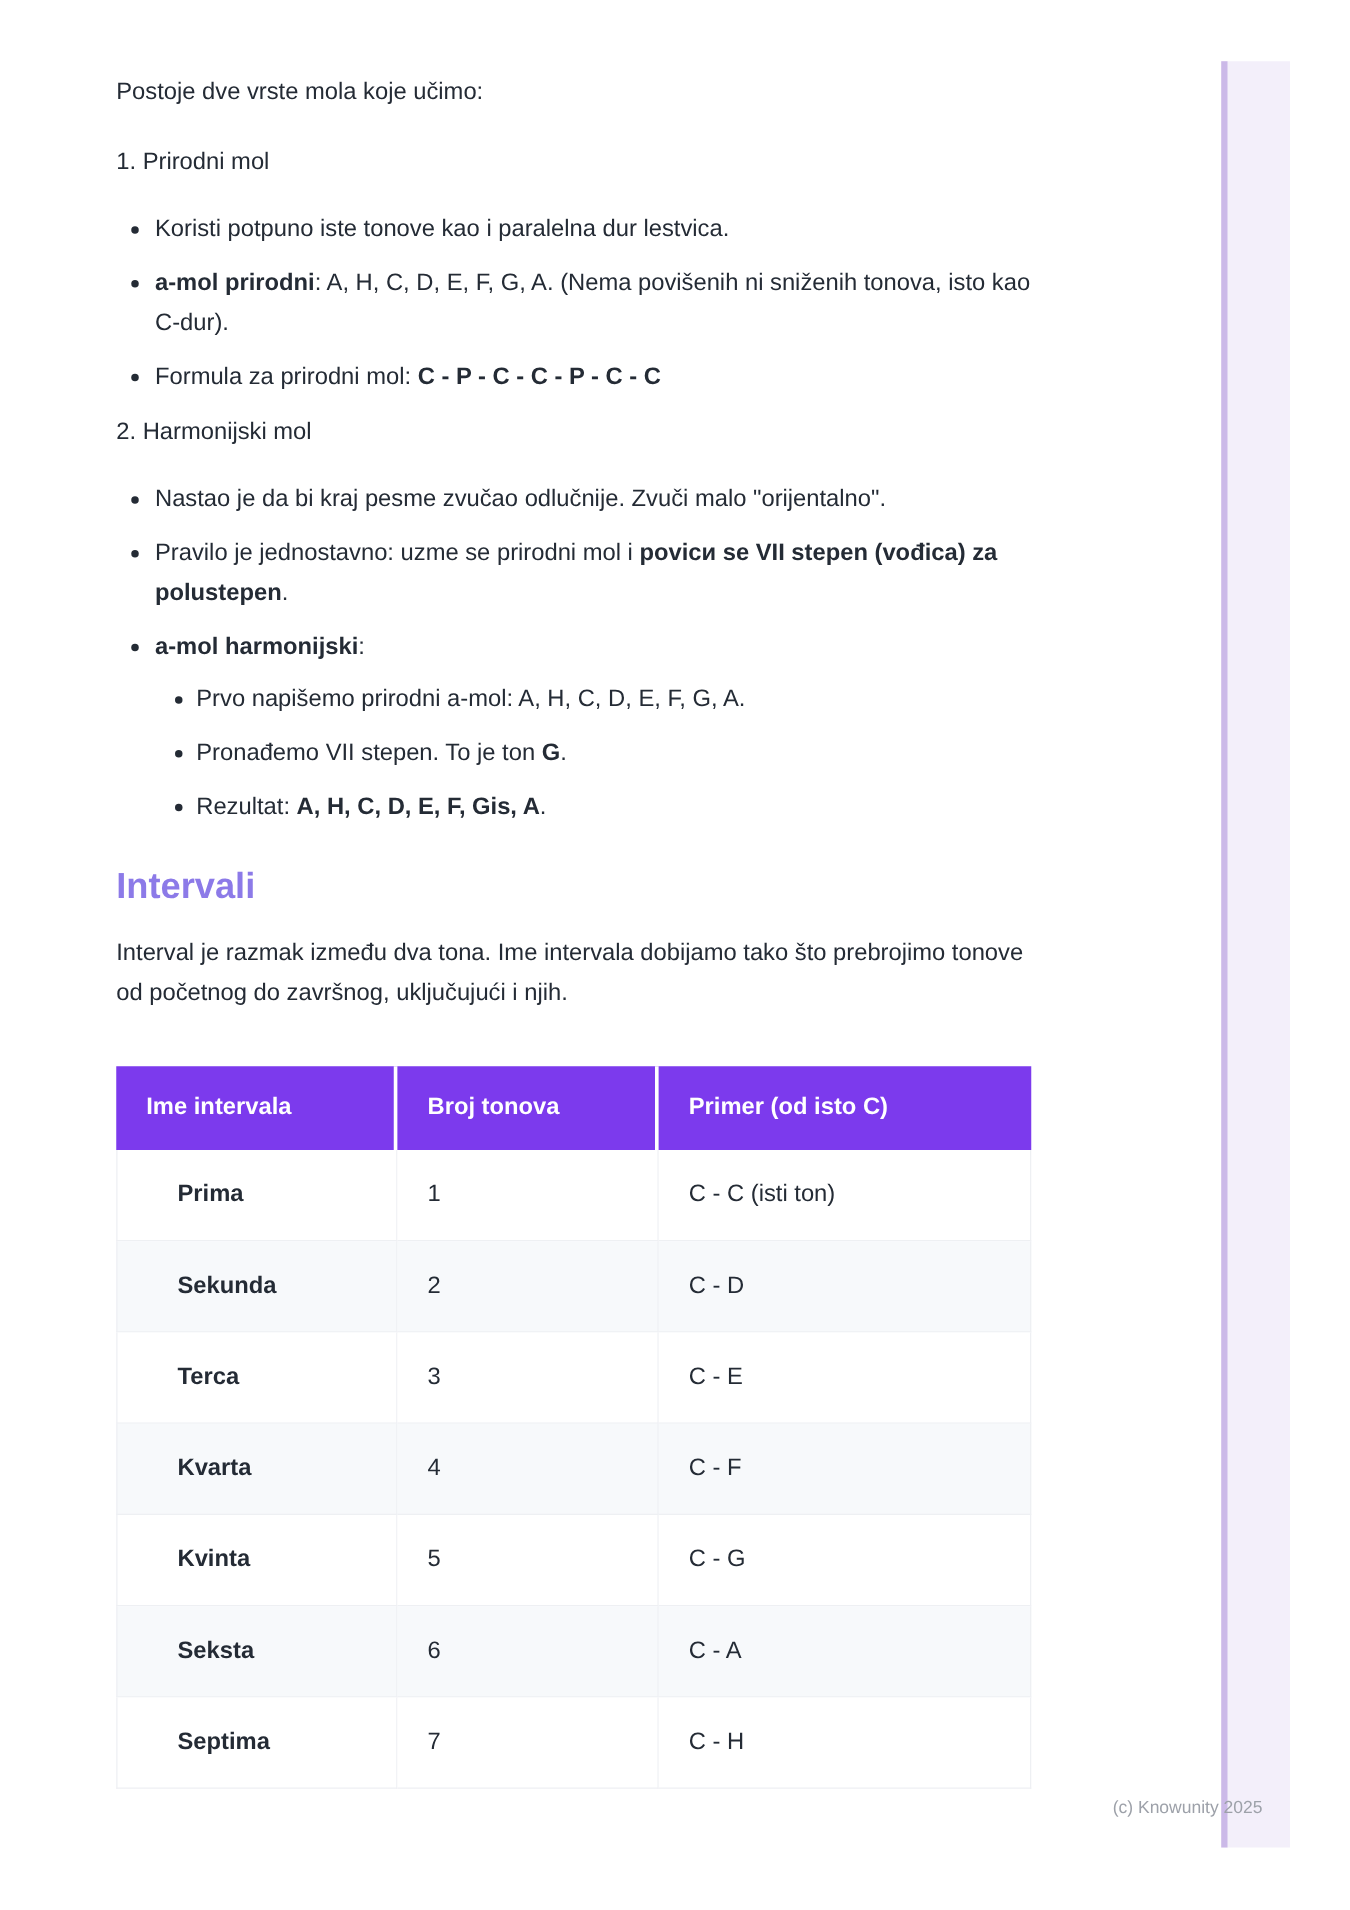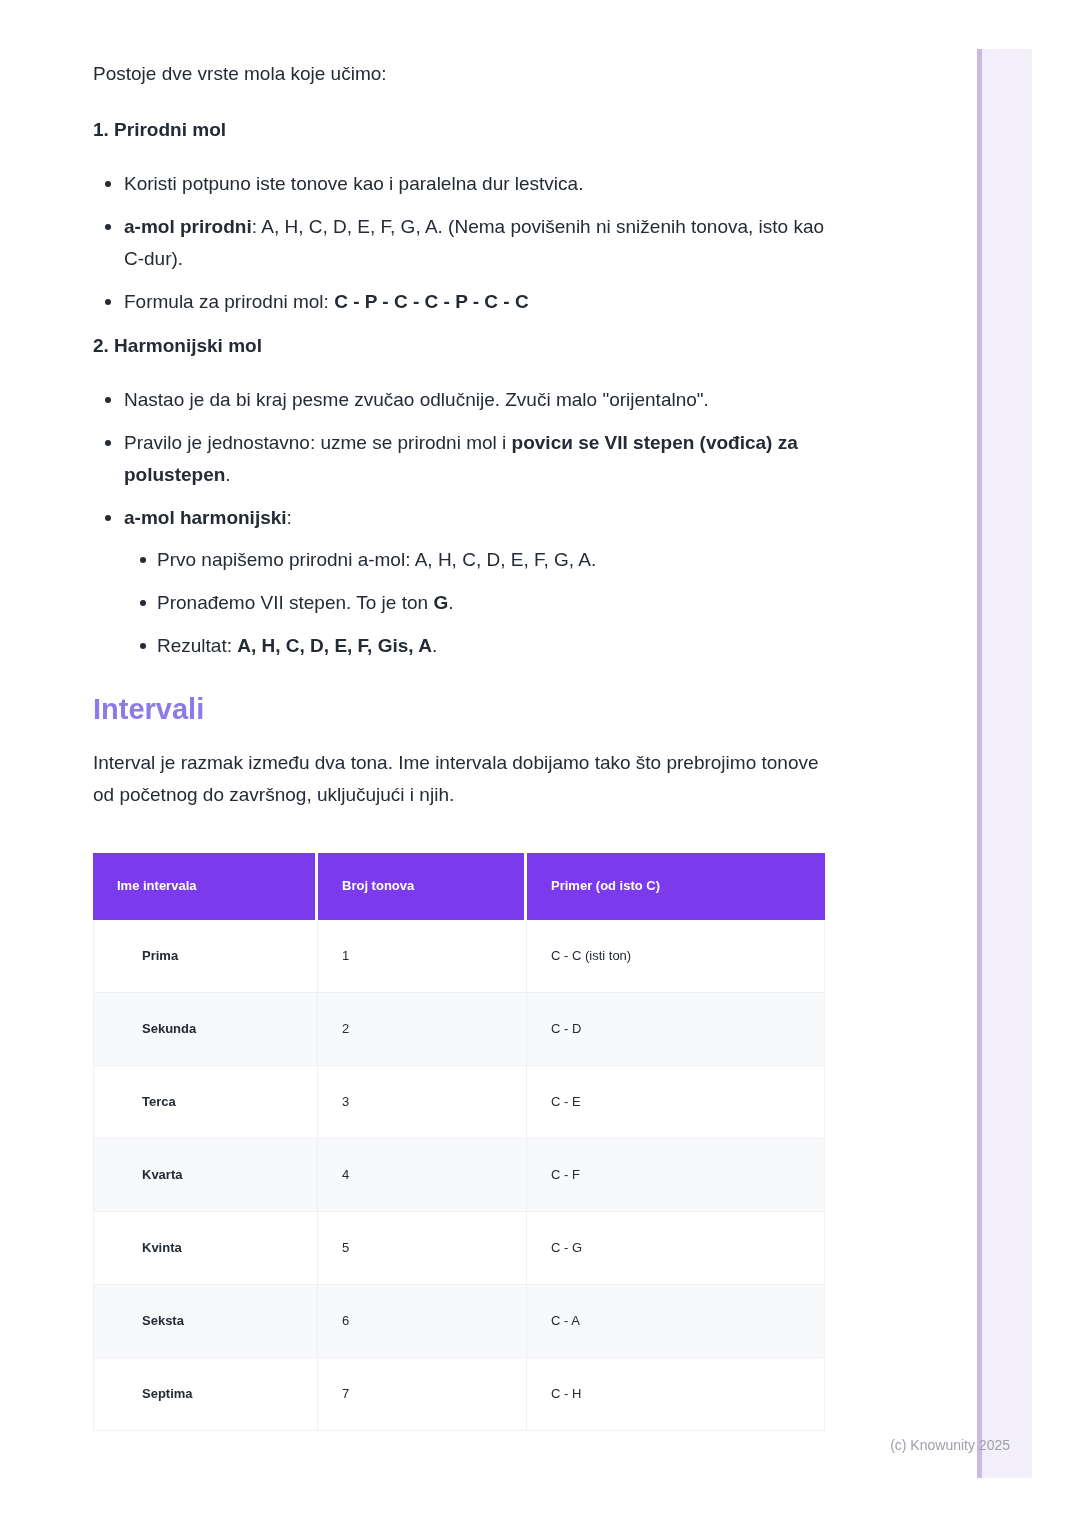--- a/index.html
+++ b/index.html
@@ -13,42 +13,42 @@
     overflow: hidden;
   }
   .content {
     position: absolute;
     left: 93px; top: 58px;
     width: 734px;
     font-size: 19px;
     line-height: 32px;
   }
   .intro { margin: 0 0 24px 0; }
-  .sec-h { font-size: 19px; line-height: 32px; font-weight: 700; margin: 0 0 22px 0; }
+  .sec-h { font-size: 19px; line-height: 32px; font-weight: 400; margin: 0 0 22px 0; }
   .sec-h.second { margin-top: 12px; }
   ul.blt { list-style: none; margin: 0; padding: 0; }
   ul.blt > li { display: flex; margin-bottom: 11px; }
   .dot {
     width: 6px; height: 6px; border-radius: 50%;
     background: #242B35; flex: 0 0 6px;
     margin: 13px 13px 0 12px;
   }
   ul.sub { margin-top: 10px; }
   ul.sub .dot { margin-left: 16px; margin-right: 11px; }
   li .txt { flex: 1; }
   .b { font-weight: 700; }
   h2.intervals {
     font-size: 29px; line-height: 40px; font-weight: 700;
     color: #8C7AE8;
     margin: 16px 0 18px 0;
   }
   .desc { margin: 0 0 42px 0; }
   table.iv {
     border-collapse: separate; border-spacing: 0;
-    width: 732px; font-size: 13px; line-height: 32px;
+    width: 732px; font-size: 19px; line-height: 32px;
     table-layout: fixed;
   }
   table.iv col.c1 { width: 225px; }
   table.iv col.c2 { width: 209px; }
   table.iv col.c3 { width: 298px; }
   table.iv thead th {
     background: #7C3AED; color: #ffffff;
     text-align: left; font-weight: 700;
     padding: 17px 24px 18px 24px;
     border-right: 3px solid #ffffff;

